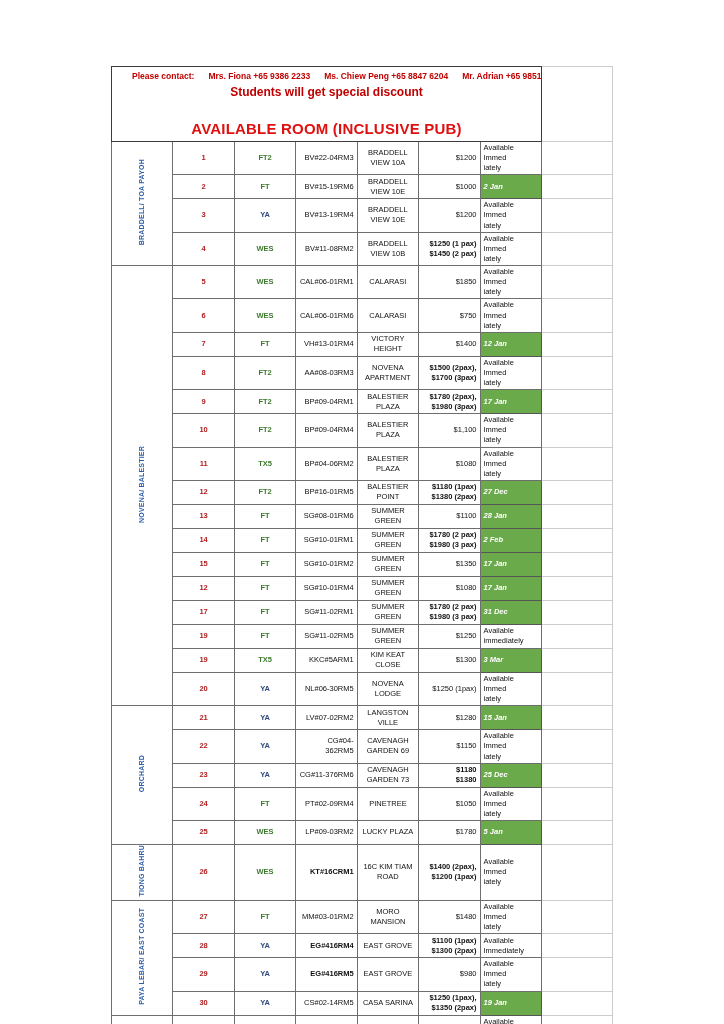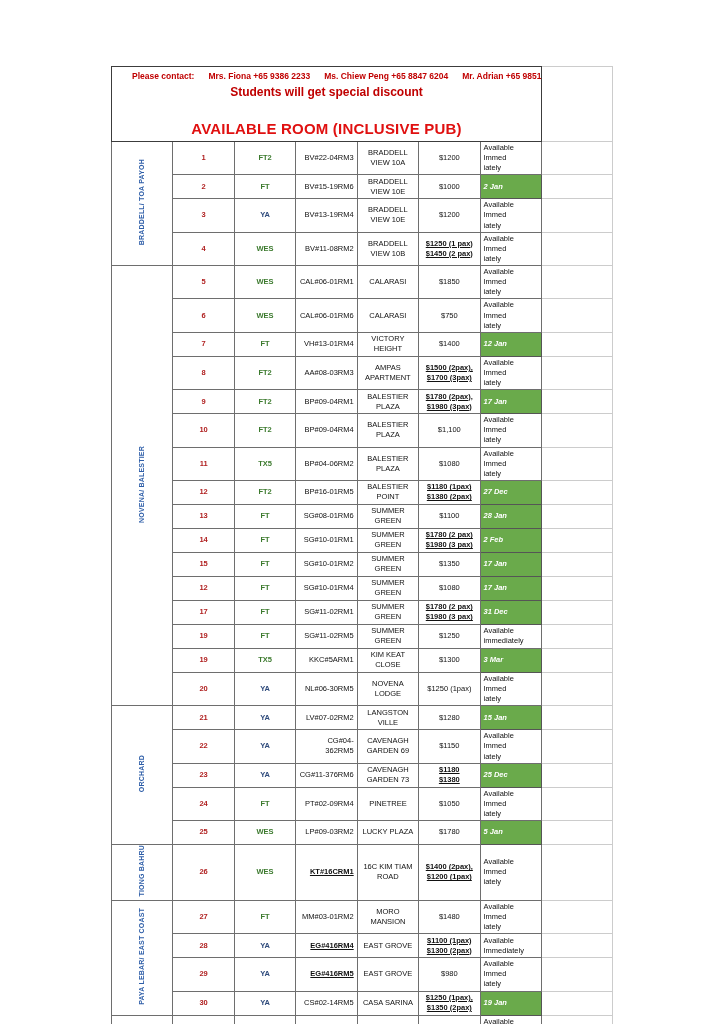--- a/index.html
+++ b/index.html
@@ -17,34 +17,34 @@
   .contact-line{display:flex;align-items:baseline;gap:14px;padding-left:18px;
      color:var(--accent-red,#C00000);font-weight:bold;font-size:8.5px;white-space:nowrap;}
   .discount-line{text-align:center;color:var(--accent-red,#C00000);font-weight:bold;font-size:12px;margin-top:2px;}
   .main-title{text-align:center;color:var(--title-red,#E01010);font-weight:bold;font-size:15px;margin-top:18px;letter-spacing:0.2px;}
   
   .c-region{width:36px;}
   .c-no{width:70px;text-align:center;color:var(--number-red,#B02020);font-weight:bold;}
   .c-type{width:53px;text-align:center;font-weight:bold;}
   .c-code{width:53px;text-align:right;}
   .c-name{width:91px;text-align:center;}
-  .c-price{width:62px;text-align:center;}
+  .c-price{width:62px;text-align:right;}
   .c-avail{width:57px;text-align:left;}
   .c-ghost{width:64px;border:1px solid #cccccc;background:#ffffff;}
   tbody tr{height:24px;}
   tr.tall{height:54px;}
   .c-region{text-align:center;vertical-align:middle;padding:0;}
   .c-region .vert{
     display:inline-block;writing-mode:vertical-rl;transform:rotate(180deg);
     color:var(--region-blue,#2E5EA8);font-weight:bold;font-size:7px;line-height:1.15;
     max-height:100%;white-space:normal;letter-spacing:0.2px;
   }
   .green-text{color:var(--type-green,#3C7A2E);}
   .navy{color:var(--type-navy,#2F4B7C);}
-  .bold{font-weight:bold;text-decoration:underline;}
+  .bold{font-weight:bold;}
   td.c-avail.green{background:var(--available-green,#6AAA4B);color:#ffffff;font-weight:bold;border-color:#555;font-style:italic;}
   tr.group-start td{border-top:1.5px solid #2a2a2a;}
   tr.group-start td.c-ghost{border-top:1px solid #cccccc;}
   table{border:1.5px solid #2a2a2a;}
   tbody tr:last-child td{border-bottom:1.5px solid #2a2a2a;}
   td.c-ghost{border-right:1px solid #cccccc;}
 </style>
 </head>
 <body>
 
@@ -126,21 +126,21 @@
     <td class="c-code">VH#13-01RM4</td>
     <td class="c-name">VICTORY HEIGHT</td>
     <td class="c-price">$1400</td>
     <td class="c-avail green">12 Jan</td>
     <td class="c-ghost"></td>
   </tr>
         <tr>
     <td class="c-no">8</td>
     <td class="c-type green-text">FT2</td>
     <td class="c-code">AA#08-03RM3</td>
-    <td class="c-name">AMPAS APARTMENT</td>
+    <td class="c-name">NOVENA APARTMENT</td>
     <td class="c-price bold">$1500 (2pax),<br>$1700 (3pax)</td>
     <td class="c-avail">Available Immed<br>iately</td>
     <td class="c-ghost"></td>
   </tr>
         <tr>
     <td class="c-no">9</td>
     <td class="c-type green-text">FT2</td>
     <td class="c-code">BP#09-04RM1</td>
     <td class="c-name">BALESTIER PLAZA</td>
     <td class="c-price bold">$1780 (2pax),<br>$1980 (3pax)</td>

